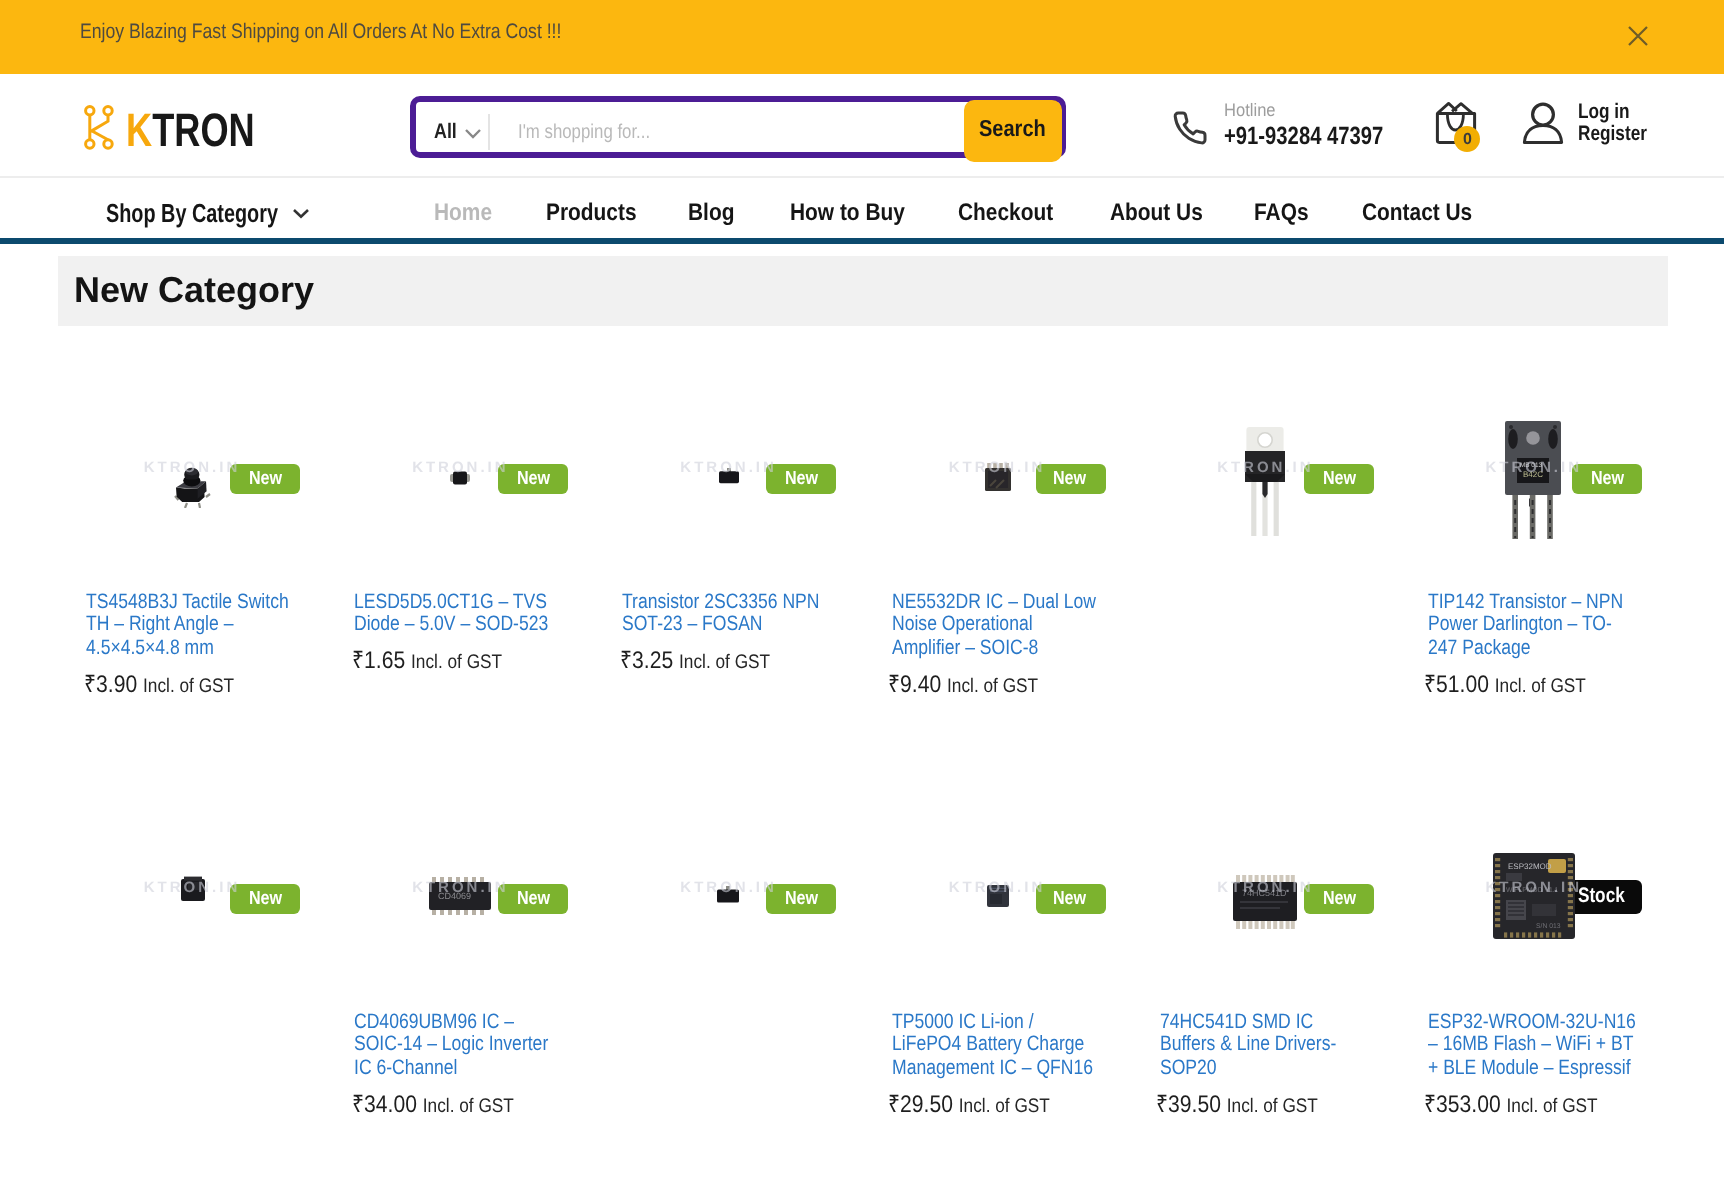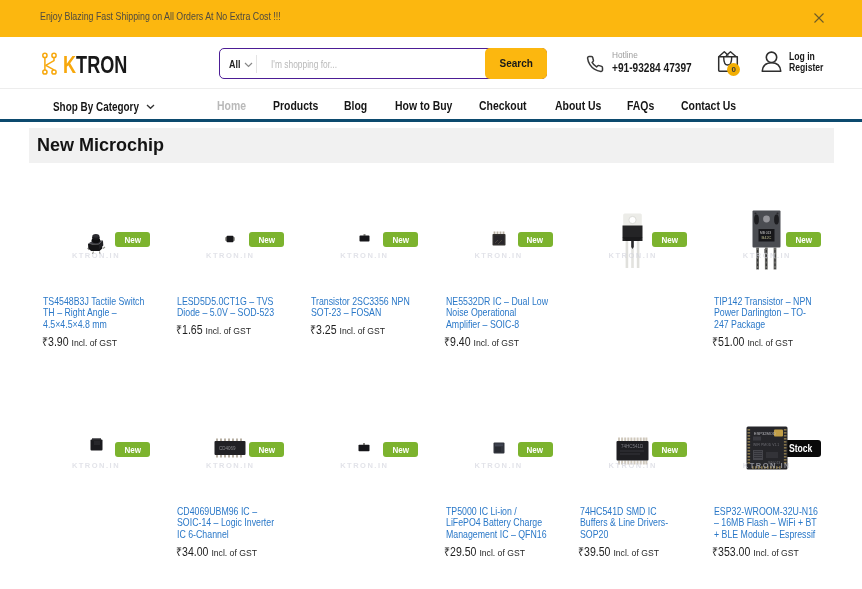--- a/index.html
+++ b/index.html
@@ -9,26 +9,26 @@
 
 .banner { position:absolute; left:0; top:0; width:862px; height:37px; background:#fcb70f;padding-left:36px; }
 .banner .msg { position:absolute; left:40px; top:10px; font-size:10.5px; color:#4e4a40; transform:scaleX(0.84); transform-origin:0 0; white-space:nowrap; }
 .banner svg.x { position:absolute; right:37px; top:12px; }
 
 
 .logo { position:absolute; left:40px; top:50px; }
 .logotext { position:absolute; left:62.5px; top:53.5px; font-size:23.5px; line-height:23.5px; font-weight:bold; color:#181818; transform:scaleX(0.77); transform-origin:0 0; white-space:nowrap; }
 .logotext .k { color:#f7a80d; }
 
-.search { position:absolute; left:219px; top:48px; width:328px; height:31px; border:1px solid #4c1d95; border-radius:5px; background:#fff; }
+.search { position:absolute; left:205px; top:48px; width:328px; height:31px; border:3px solid #4c1d95; border-radius:5px; background:#fff; }
 .search .all { position:absolute; left:9px; top:9px; font-size:10.5px; font-weight:bold; color:#222; transform:scaleX(0.85); transform-origin:0 0; }
 .search .chev { position:absolute; left:24px; top:12.5px; }
 .search .divider { position:absolute; left:36px; top:6px; width:1px; height:18px; background:#e4e4e4; }
 .search .ph { position:absolute; left:51px; top:9.5px; font-size:10px; color:#b9b9b9; transform:scaleX(0.84); transform-origin:0 0; white-space:nowrap; }
-.search .btn { position:absolute; right:-1px; top:-1px; width:62px; height:31px; background:#fcb70f; border-radius:5px; text-align:center; line-height:31px; font-size:11.5px; font-weight:bold; color:#191919; }
+.search .btn { position:absolute; right:-1px; top:-1px; width:49px; height:31px; background:#fcb70f; border-radius:5px; text-align:center; line-height:31px; font-size:11.5px; font-weight:bold; color:#191919; }
 .search .btn span { display:inline-block; transform:scaleX(0.87); }
 
 .hotline-label { position:absolute; left:612px; top:50px; font-size:9px; color:#9d9d9d; transform:scaleX(0.92); transform-origin:0 0; }
 .hotline-num { position:absolute; left:612px; top:60.5px; font-size:12.5px; font-weight:bold; color:#191919; transform:scaleX(0.81); transform-origin:0 0; white-space:nowrap; }
 .login { position:absolute; left:789px; top:51px; font-size:10.5px; font-weight:bold; color:#191919; line-height:11.4px; transform:scaleX(0.82); transform-origin:0 0; }
 .cartbadge { position:absolute; left:727.2px; top:63.1px; width:13px; height:13px; border-radius:50%; background:#f2ae03; font-size:8px; font-weight:bold; color:#3b3b3b; text-align:center; line-height:13.5px; }
 
 
 .nav { position:absolute; left:0; top:88px; width:862px; height:34px; border-top:1px solid #ededed; border-bottom:3px solid #0c4a6e; }
 .nav span { position:absolute; top:10px; font-size:12px; font-weight:bold; color:#151515; white-space:nowrap; transform:scaleX(0.87); transform-origin:0 0; }
@@ -38,21 +38,21 @@
 .band { position:absolute; left:29px; top:128px; width:805px; height:35px; background:#f1f1f1; }
 .band h2 { position:absolute; left:8px; top:7px; font-size:18px; font-weight:bold; color:#141414; }
 
 
 .card { position:absolute; width:134.17px; height:208px; }
 .badge { position:absolute; top:20.5px; right:13px; width:35px; height:15.5px; line-height:15.5px; text-align:center; background:#7cb32e; border-radius:3px; font-size:9.5px; font-weight:bold; color:#fff;margin-top:48px; }
 .badge span { display:inline-block; transform:scaleX(0.85); }
 .badge.oos { background:#0a0a0a; width:70px; top:18.5px; height:17px; line-height:17px; font-size:10.5px; }
 .badge.oos span { transform:scaleX(0.82); }
 .imgbox { position:absolute; left:0; top:22px; width:134px; height:110px; display:flex; align-items:center; justify-content:center; }
-.wm { position:absolute; left:0; right:0; top:66px; text-align:center; font-size:7.5px; font-weight:bold; letter-spacing:1.5px; color:rgba(206,209,219,0.6); }
+.wm { position:absolute; left:0; right:0; top:44px; text-align:center; font-size:7.5px; font-weight:bold; letter-spacing:1.5px; color:rgba(206,209,219,0.6); }
 .info { position:absolute; left:14px; top:132.5px; width:125px; }
 .title { font-size:10.4px; line-height:11.8px; color:#2a78c8; white-space:nowrap; transform:scaleX(0.845); transform-origin:0 0; }
 .price { margin:2.4px 0 0 -1.5px; font-size:12px; color:#1e1e1e; white-space:nowrap; transform:scaleX(0.88); transform-origin:0 0; }
 .price .gst { font-size:9.8px; color:#262626; }
 </style>
 </head>
 <body>
 <div id="page">
 
 <div class="banner">
@@ -114,21 +114,21 @@
   <span style="left:273px">Products</span>
   <span style="left:344px">Blog</span>
   <span style="left:395px">How to Buy</span>
   <span style="left:479px">Checkout</span>
   <span style="left:555px">About Us</span>
   <span style="left:627px">FAQs</span>
   <span style="left:681px">Contact Us</span>
 </div>
 
 <div class="band">
-      <h2>New Microchip</h2>
+      <h2>New Category</h2>
     </div>
 
 <div class="card" style="left:29px;top:163px">
   <div class="badge"><span>New</span></div>
   <div class="imgbox">
     <div class="wm">KTRON.IN</div>
     <svg width="20" height="23" viewBox="0 0 20 23" style="margin-top:4px">
       <path d="M3.2 19 l-1.7-2 M17 17.5 l2-1.5 M7.5 20.5 l-1 2.5 M13.5 20.5 l0.5 2.5" stroke="#8f8f88" stroke-width="1.1"></path>
       <path d="M2 12.8 L7 9.6 h10 l-4.2 3.6 z" fill="#3c3c42"></path>
       <path d="M2 12.8 l0.3 4.6 2.8 2.6 h8.4 l2.8-2.5 -0.3-5.3 -3.2 1.1 -6.6 0 z" fill="#141416"></path>

